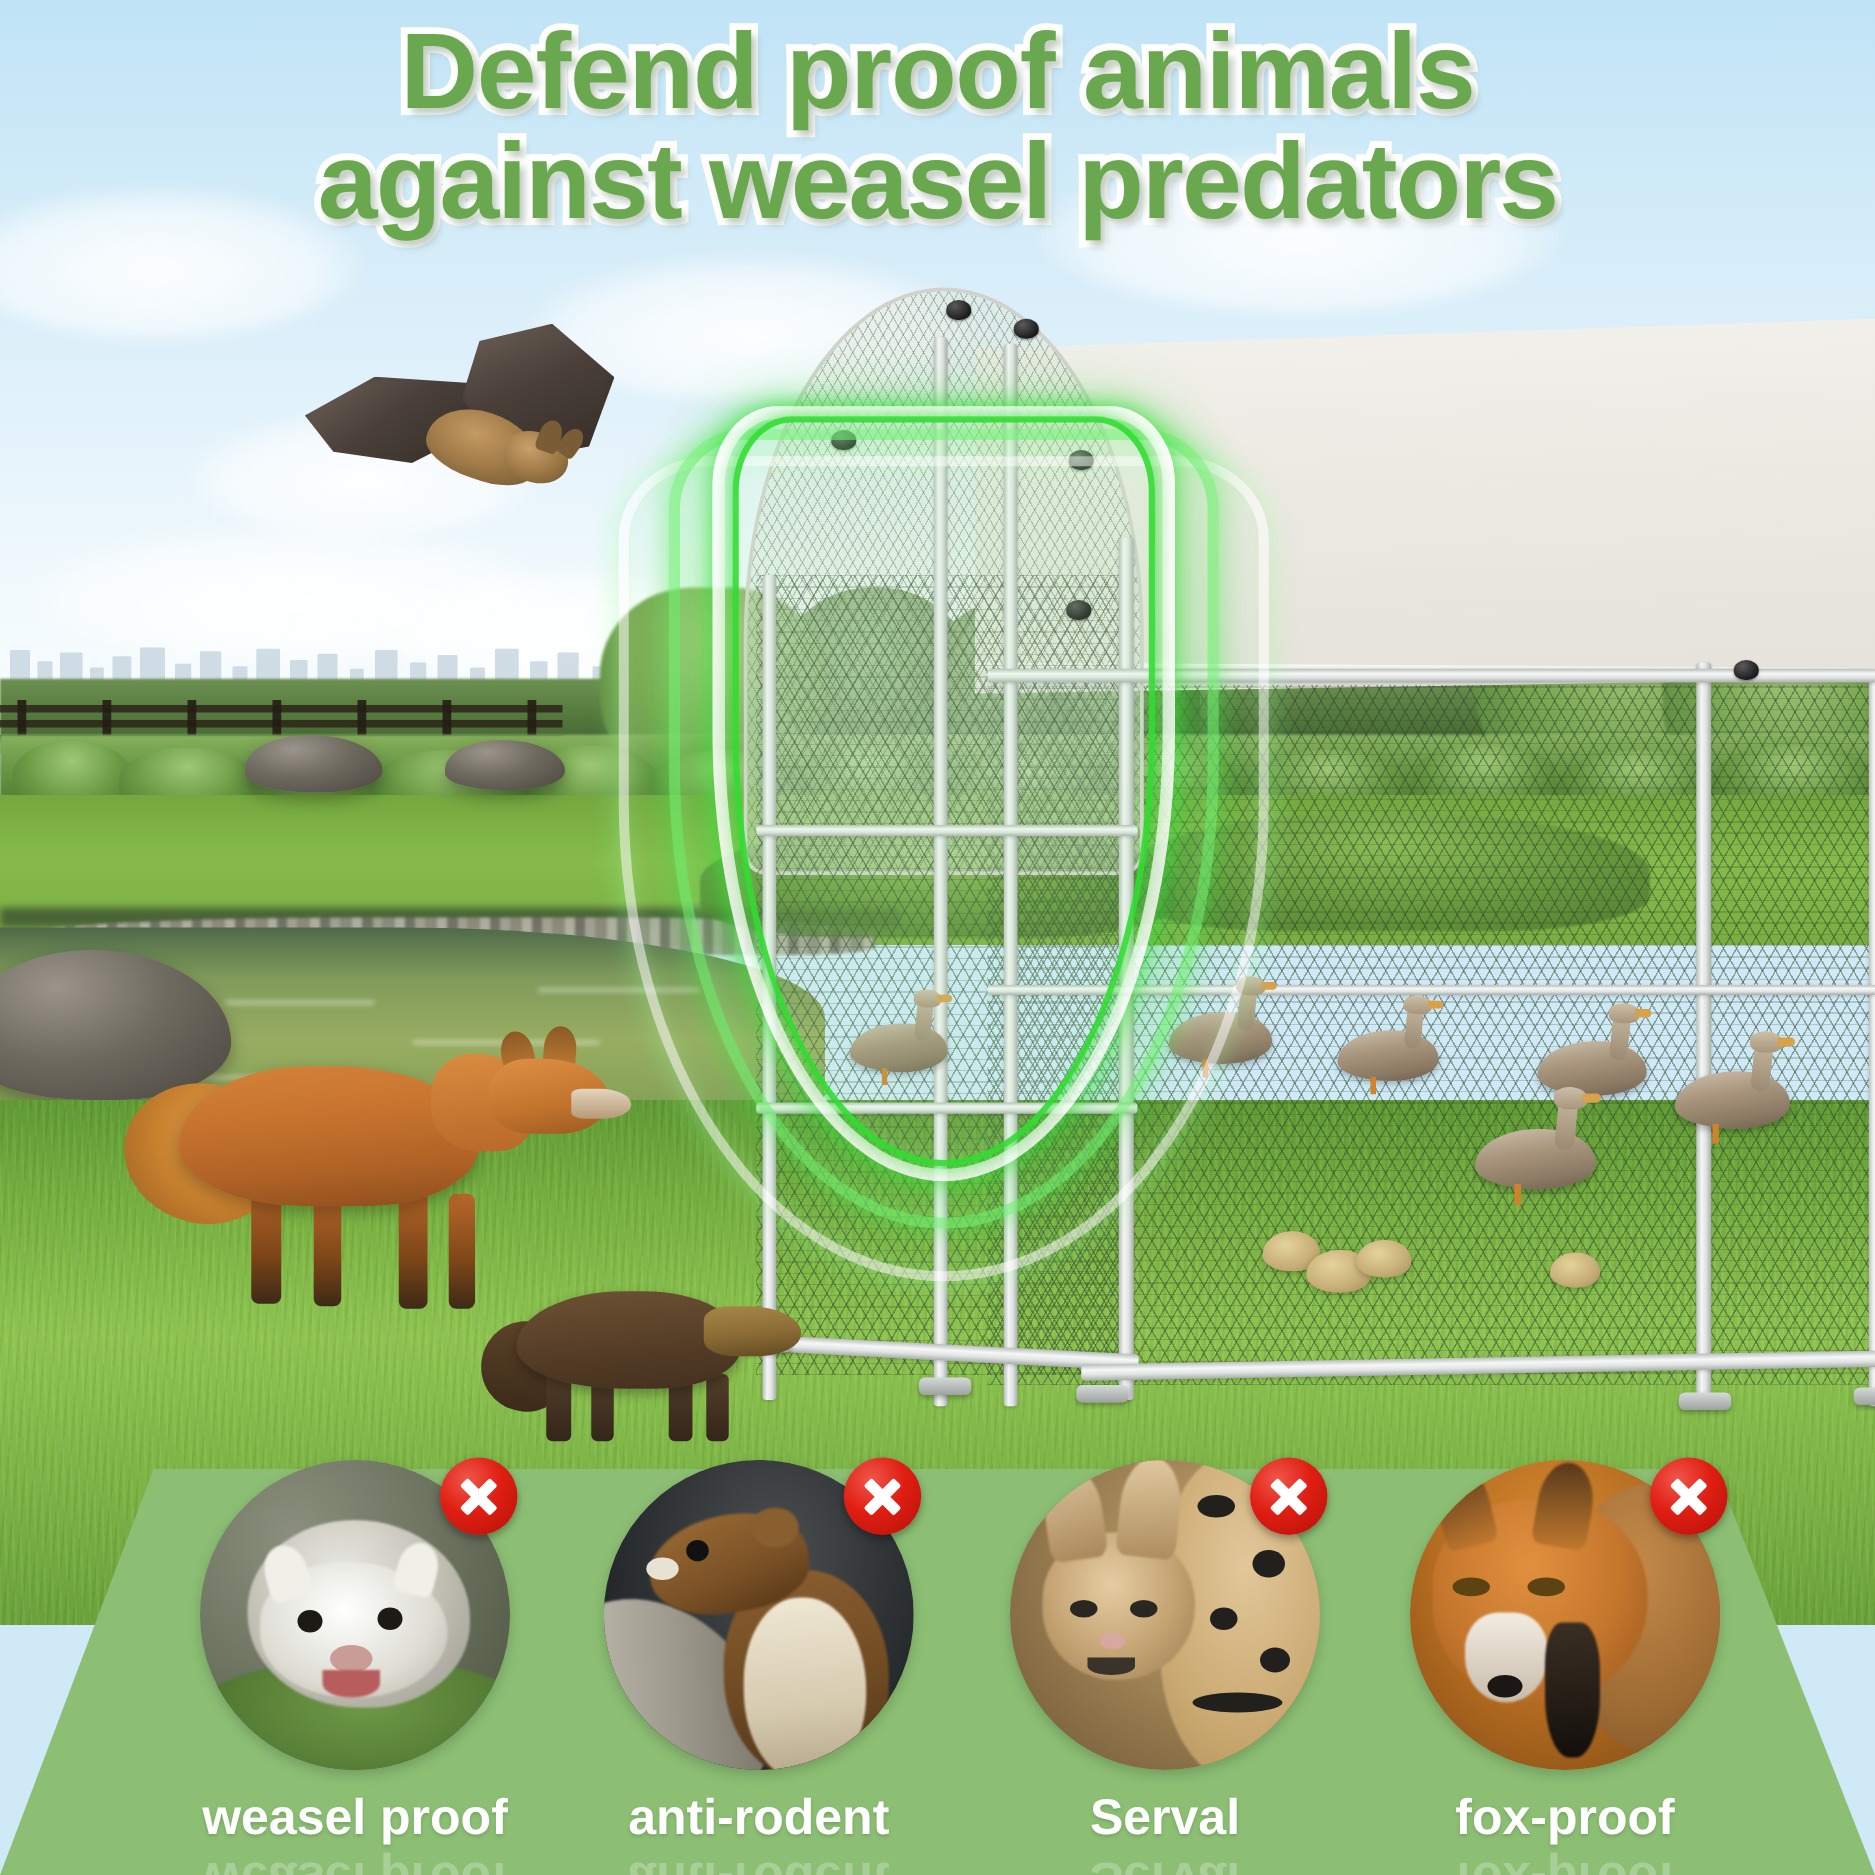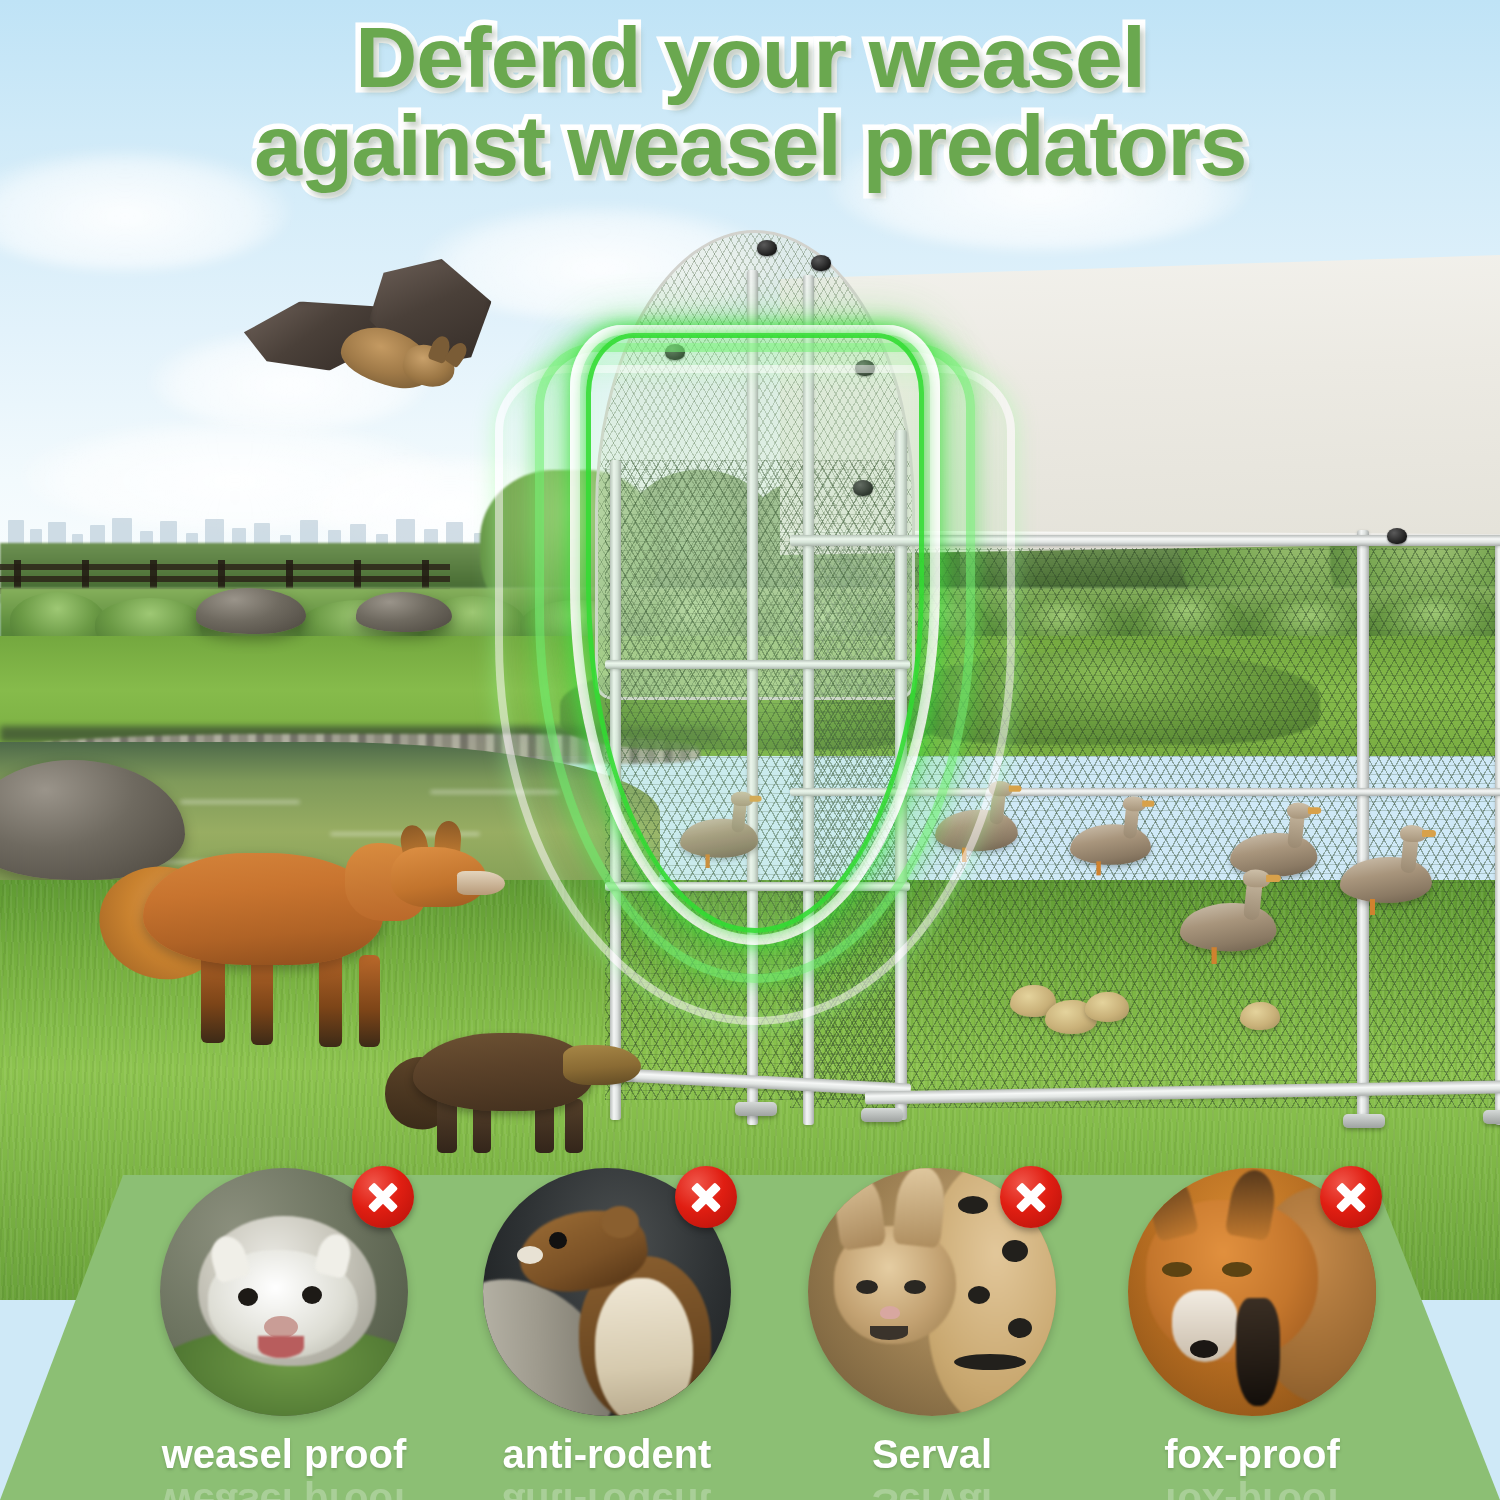--- a/index.html
+++ b/index.html
@@ -583,21 +583,21 @@
     <div class="marten-tail"></div>
     <div class="marten-leg" style="left:52px;  top:92px; width:20px; height:56px;"></div>
     <div class="marten-leg" style="left:88px;  top:96px; width:18px; height:52px;"></div>
     <div class="marten-leg" style="left:150px; top:90px; width:19px; height:58px;"></div>
     <div class="marten-leg" style="left:180px; top:94px; width:18px; height:54px;"></div>
     <div class="marten-body"></div>
     <div class="marten-head"></div>
   </div>
 
   <div class="title">
-    <span>Defend your weasel</span>
+    <span>Defend proof animals</span>
     <span class="l2">against weasel predators</span>
   </div>
 
   <div class="band"></div>
 
   <div class="badge" style="left:160px; top:1168px;">
     <div class="photo">
       <div class="bp-bg" style="background:radial-gradient(ellipse at 30% 25%, #8b8f7d 0%, #6d7460 45%, #4a5340 100%);"></div>
       <div class="blob" style="left:-20px; bottom:-30px; width:300px; height:120px; background:radial-gradient(ellipse at 50% 30%, #6f9a47 0%, #4e7531 60%, #3a5b26 100%); border-radius:50% 50% 0 0;"></div>
       <div class="blob" style="left:38px; top:48px; width:178px; height:150px; background:radial-gradient(ellipse at 42% 30%, #e9e8e2 0%, #c9c7bc 45%, #9b9a8f 100%); border-radius:48% 52% 45% 50%;"></div>

